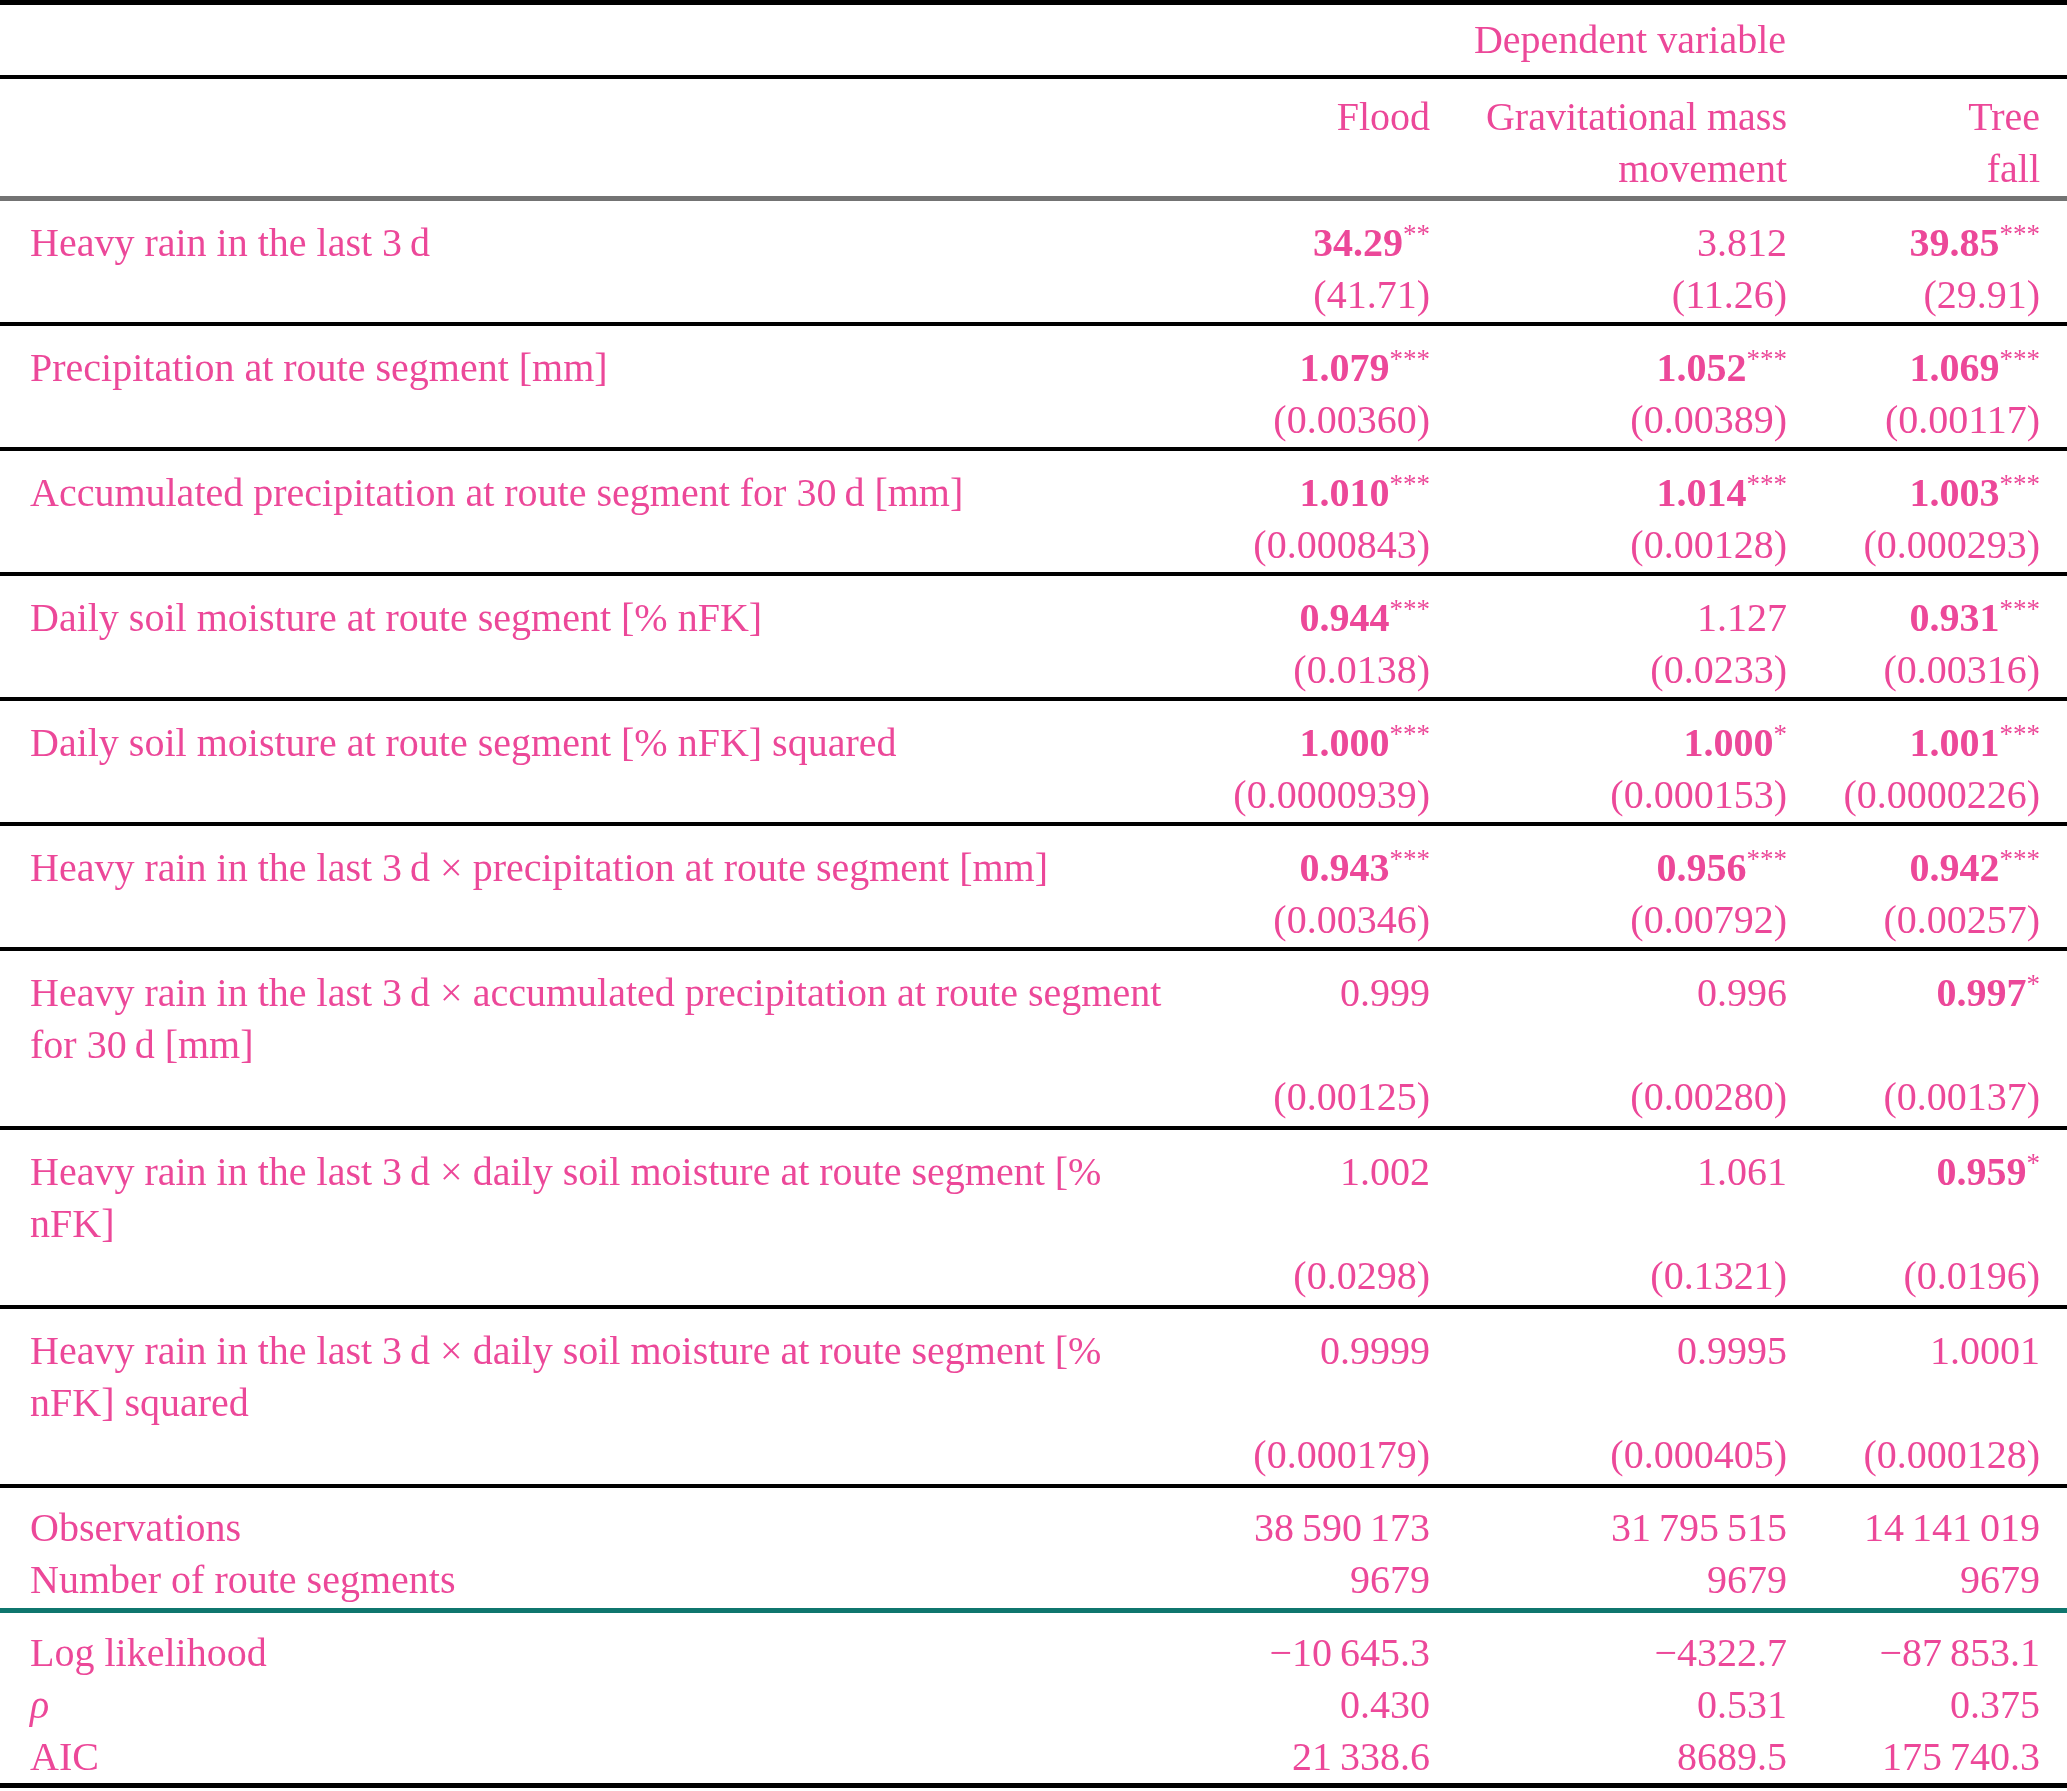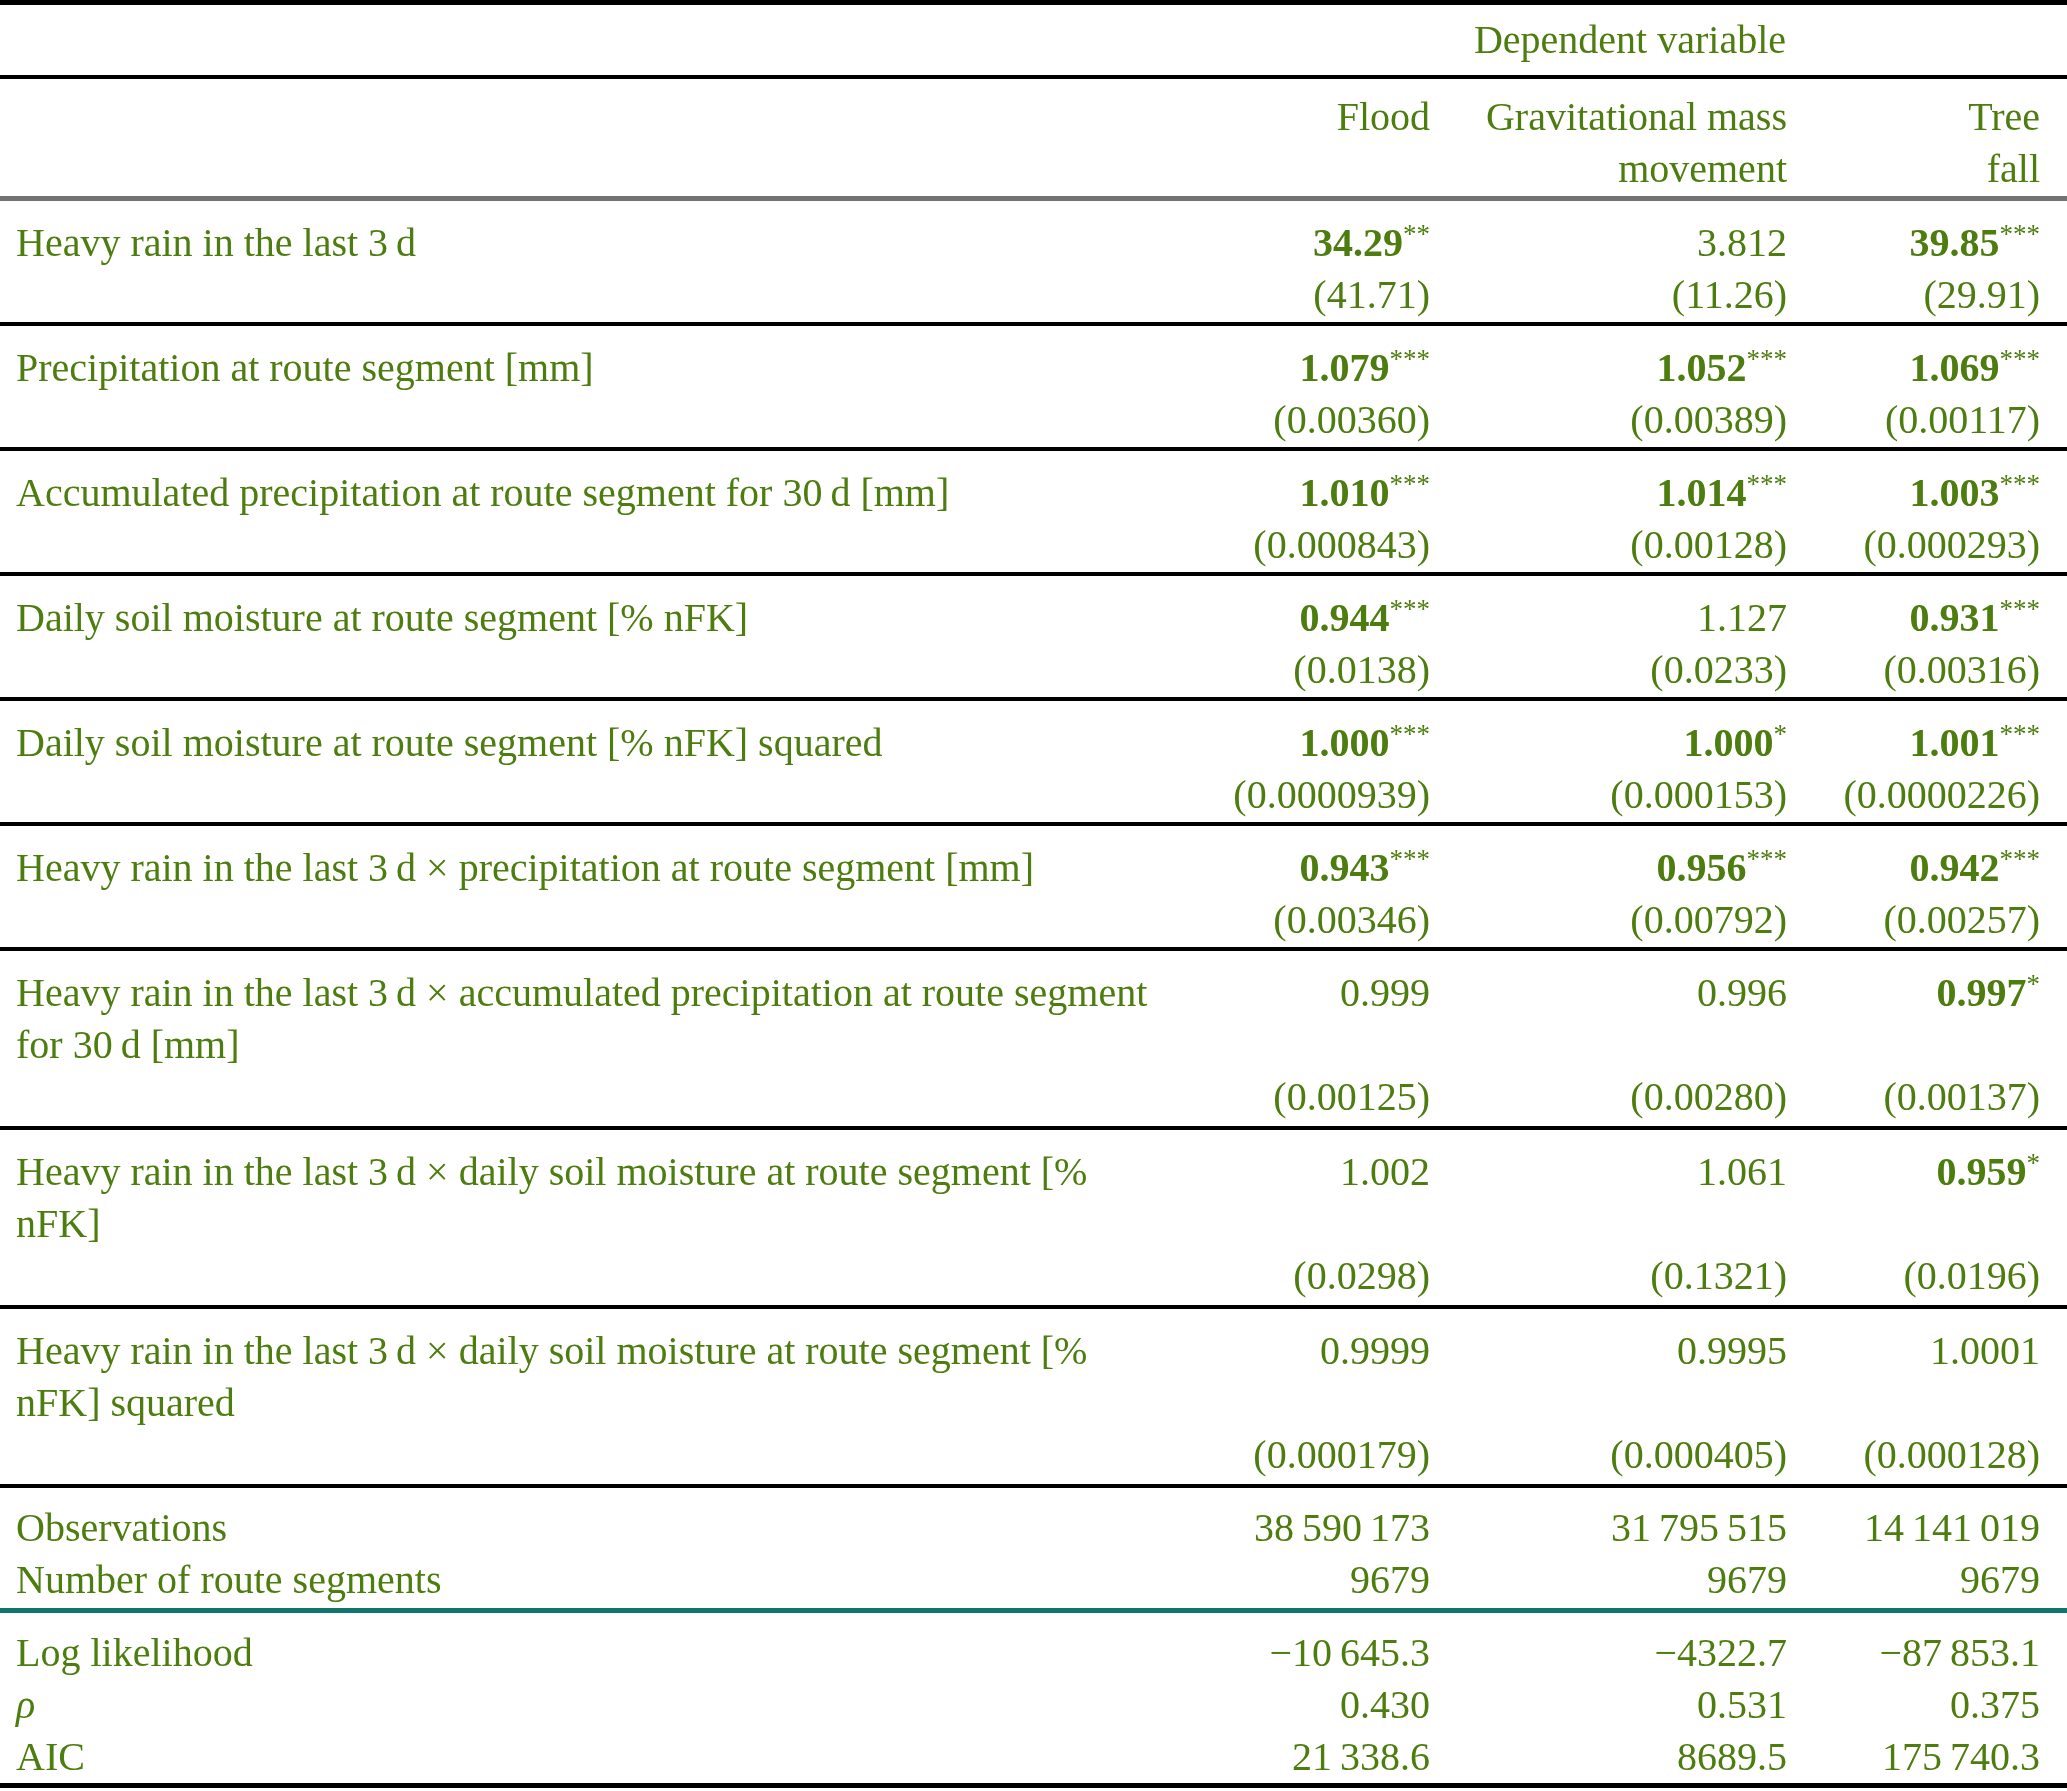--- a/index.html
+++ b/index.html
@@ -1,40 +1,40 @@
 <!DOCTYPE html>
 <html><head>
 <meta charset="utf-8">
 <style>
   html, body { margin: 0; padding: 0; background: #ffffff; }
   .page {
     position: relative;
     width: 2067px;
     height: 1791px;
     background: #ffffff;
-    color: #4d7c0f;
+    color: #ec4899;
     font-family: "Liberation Serif", "DejaVu Serif", serif;
     overflow: hidden;
   }
   table.regtable {
     border-collapse: collapse;
     table-layout: fixed;
     width: 2067px;
     border-top: 5px solid #000;
   }
   td {
     box-sizing: border-box;
     vertical-align: top;
     font-size: 40px;
     line-height: 52px;
     padding: 0;
     overflow: visible;
   }
   .line { white-space: nowrap; }
-  td.label { padding-left: 16px; text-align: left; }
+  td.label { padding-left: 30px; text-align: left; }
   td.val   { text-align: right; }
   td.col4  { padding-right: 27px; }
 
   tr.dep td {
     height: 74px;
     vertical-align: middle;
     border-bottom: 4px solid #000;
   }
   tr.dep td.depcell { text-align: center; }
 

